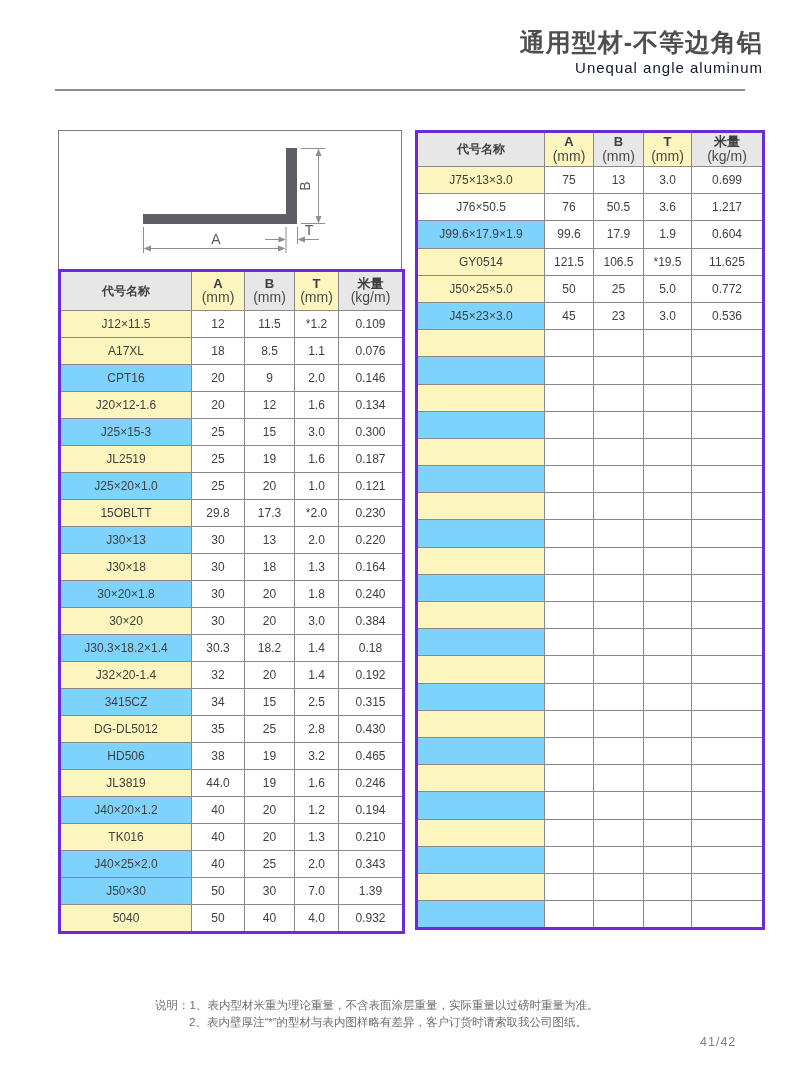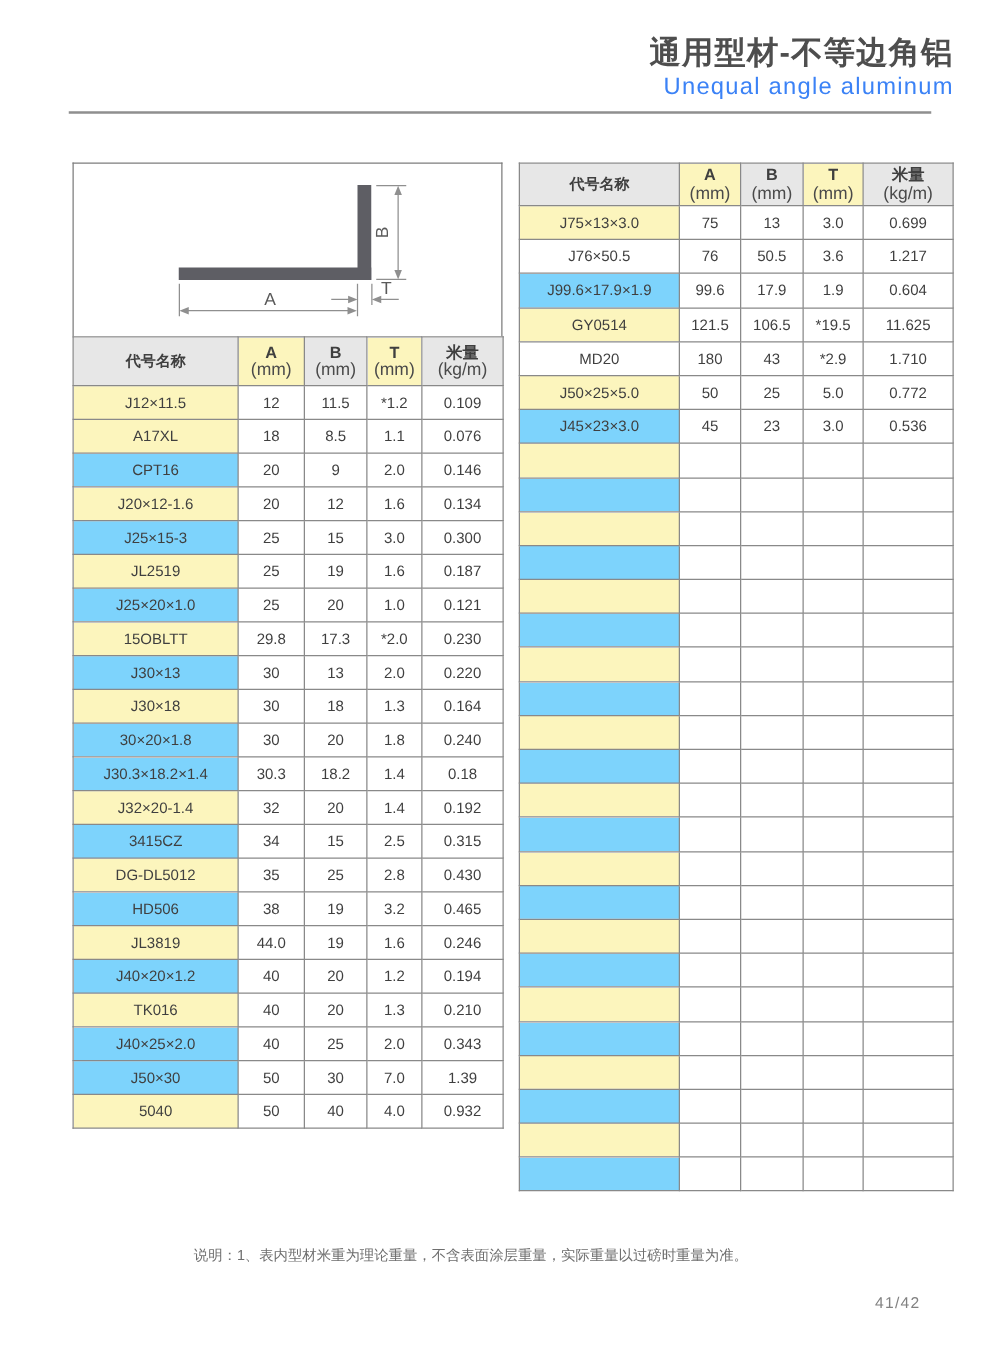--- a/index.html
+++ b/index.html
@@ -7,40 +7,40 @@
     position:relative;
     width:800px;height:1085px;
     background:#ffffff;
     font-family:"Liberation Sans","DejaVu Sans",sans-serif;
     color:#3f3f3f;
     overflow:hidden;
   }
   
   .doc-header{position:absolute;top:28px;left:55px;width:708px;text-align:right;}
   .title-cn{font-size:25px;font-weight:bold;color:#4e4e4e;letter-spacing:1px;line-height:1.15;}
-  .title-en{font-size:19px;color:#3b82f6;letter-spacing:1px;margin-top:2px;}
+  .title-en{font-size:15px;color:#0f172a;letter-spacing:1px;margin-top:2px;}
   .header-rule{position:absolute;top:89px;left:55px;width:690px;height:2px;background:#8f8f8f;}
   
   .left-col{position:absolute;left:58px;top:130px;width:344px;}
   .right-col{position:absolute;left:415px;top:130px;width:347px;}
   
   .diagram-box{
     width:342px;height:138px;
     border:1px solid #7d7d7d;border-bottom:none;
     background:#ffffff;
   }
   
   table.spec{border-collapse:collapse;table-layout:fixed;width:100%;}
   table.spec td,table.spec th{
     border:1px solid #898989;
     text-align:center;vertical-align:middle;
     font-size:12px;color:#3f3f3f;
     padding:0;overflow:hidden;white-space:nowrap;
   }
-  table.spec{border:1px solid #6d28d9;}
+  table.spec{border:3px solid #6d28d9;}
   th.hdr{font-weight:bold;color:#333;background:#e7e7e7;font-size:13px;}
   th.hdr .big{font-size:13px;font-weight:bold;line-height:1.05;display:block;}
   th.hdr .small{font-size:14px;font-weight:normal;color:#4a4a4a;line-height:1.05;display:block;}
   th.hdr.yellow{background:#fcf5bd;}
   .tbl-left th{height:38px;}
   .tbl-left td{height:26px;}
   .tbl-right th{height:33px;}
   .tbl-right td{height:26.2px;}
   td.shade-yellow{background:#fcf5bd;}
   td.shade-gray{background:#7dd3fc;}
@@ -198,20 +198,27 @@
             <td>0.164</td>
           </tr>
           <tr>
             <td class="shade-gray">30×20×1.8</td>
             <td>30</td>
             <td>20</td>
             <td>1.8</td>
             <td>0.240</td>
           </tr>
           <tr>
+            <td class="shade-yellow">30×20</td>
+            <td>30</td>
+            <td>20</td>
+            <td>3.0</td>
+            <td>0.384</td>
+          </tr>
+          <tr>
             <td class="shade-gray">J30.3×18.2×1.4</td>
             <td>30.3</td>
             <td>18.2</td>
             <td>1.4</td>
             <td>0.18</td>
           </tr>
           <tr>
             <td class="shade-yellow">J32×20-1.4</td>
             <td>32</td>
             <td>20</td>
@@ -338,27 +345,20 @@
             <td>0.604</td>
           </tr>
           <tr>
             <td class="shade-yellow">GY0514</td>
             <td>121.5</td>
             <td>106.5</td>
             <td>*19.5</td>
             <td>11.625</td>
           </tr>
           <tr>
-            <td class="shade-white">MD20</td>
-            <td>180</td>
-            <td>43</td>
-            <td>*2.9</td>
-            <td>1.710</td>
-          </tr>
-          <tr>
             <td class="shade-yellow">J50×25×5.0</td>
             <td>50</td>
             <td>25</td>
             <td>5.0</td>
             <td>0.772</td>
           </tr>
           <tr>
             <td class="shade-gray">J45×23×3.0</td>
             <td>45</td>
             <td>23</td>
@@ -518,17 +518,18 @@
             <td></td>
             <td></td>
             <td></td>
           </tr>
         </tbody>
     </table>
   </div>
 
   <div class="notes">
     <div class="line1">说明：1、表内型材米重为理论重量，不含表面涂层重量，实际重量以过磅时重量为准。</div>
+    <div class="line2">2、表内壁厚注“*”的型材与表内图样略有差异，客户订货时请索取我公司图纸。</div>
   </div>
 
   <div class="page-num">41/42</div>
 
 </div>
 
 </body></html>

